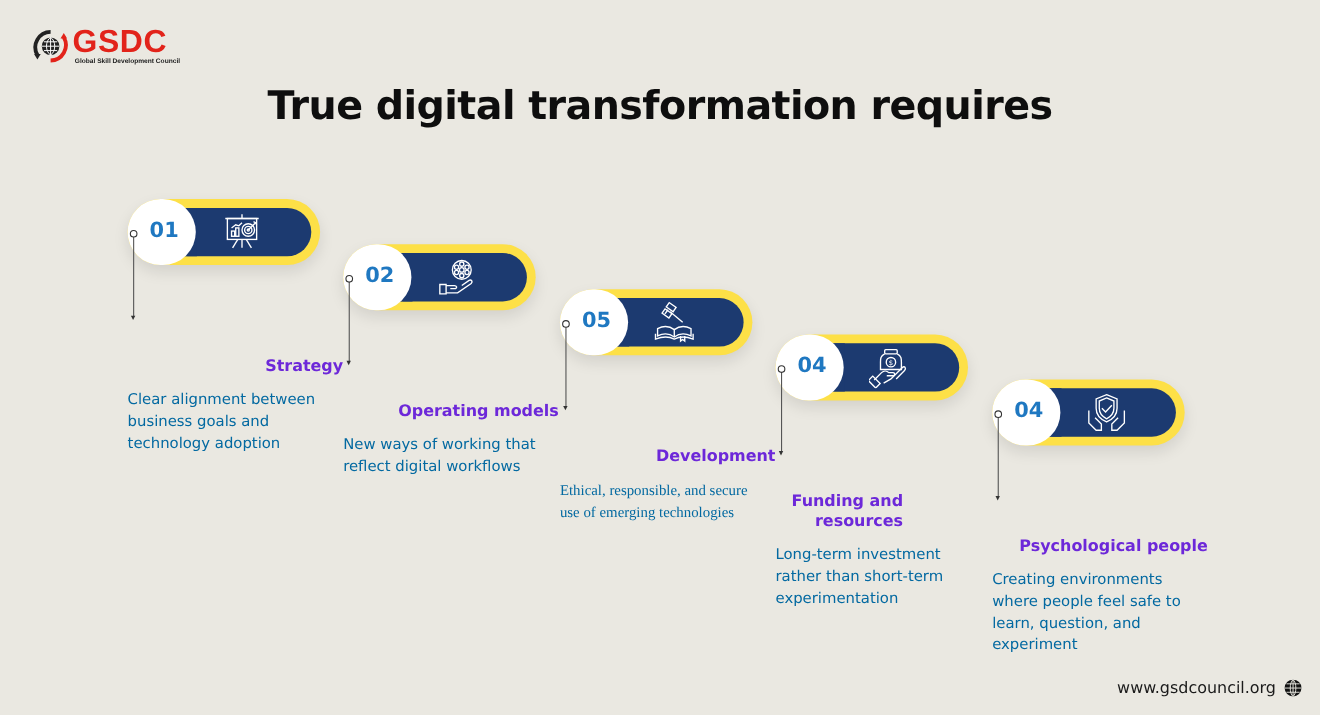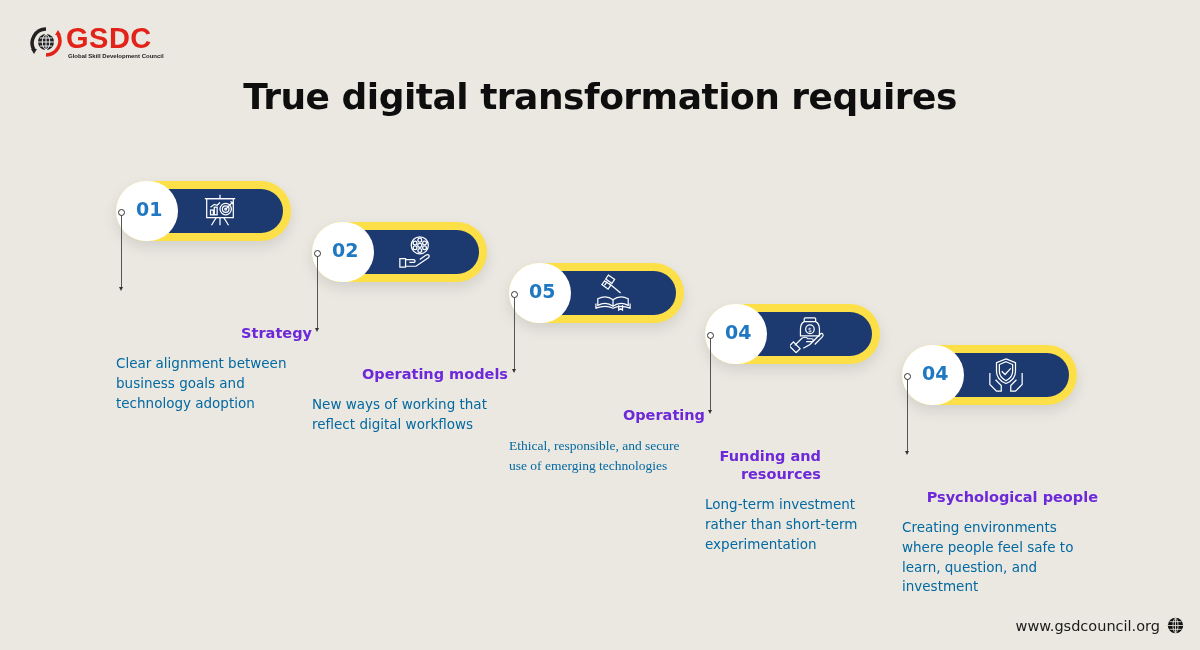--- a/index.html
+++ b/index.html
@@ -149,21 +149,21 @@
         <line x1="14" y1="8" x2="11" y2="12"></line>
         <line x1="16" y1="10" x2="28" y2="20"></line>
         <path d="M4 26 C10 23 16 24 20 27 C24 24 30 23 36 26 V33 C30 30 24 31 20 34 C16 31 10 30 4 33 Z"></path>
         <line x1="20" y1="27" x2="20" y2="34"></line>
         <path d="M2 31 V36 C10 33 16 34 20 36 C24 34 30 33 38 36 V31"></path>
         <polyline points="26,33 26,38 28,36.5 30,38 30,33"></polyline>
       </svg>
     </div>
   </div>
   <div class="connector"></div>
-  <div class="heading">Operating</div>
+  <div class="heading">Development</div>
   <div class="desc" style="top:173px;font-family:Liberation Serif, serif;">Ethical, responsible, and secure use of emerging technologies</div>
 </div>
 
 <div class="step" style="left:705px; top:304px;">
   <div class="pill">
     <div class="inner"></div>
     <div class="cap"></div>
     <div class="num">04</div>
     <div class="icon">
       <svg viewBox="0 0 40 40" fill="none" stroke="#fff" stroke-width="1.3">
@@ -192,21 +192,21 @@
         <path d="M20 3 L30 7 V16 C30 23 25 27 20 29 C15 27 10 23 10 16 V7 Z"></path>
         <path d="M20 6 L27 9 V16 C27 21 24 24 20 26 C16 24 13 21 13 16 V9 Z"></path>
         <polyline points="15.5,16 19,19.5 25,13"></polyline>
         <path d="M3 18 V30 L10 37 H15 V31 L9 25"></path>
         <path d="M37 18 V30 L30 37 H25 V31 L31 25"></path>
       </svg>
     </div>
   </div>
   <div class="connector"></div>
   <div class="heading">Psychological people</div>
-  <div class="desc" style="top:173px;">Creating environments where people feel safe to learn, question, and investment</div>
+  <div class="desc" style="top:173px;">Creating environments where people feel safe to learn, question, and experiment</div>
 </div>
 
 <div class="footer">
   <span>www.gsdcouncil.org</span>
   <svg viewBox="0 0 20 20">
     <circle cx="10" cy="10" r="9" fill="#111"></circle>
     <path d="M1 10 H19 M10 1 V19 M3 5.5 H17 M3 14.5 H17" stroke="#eae8e1" stroke-width="1"></path>
     <path d="M10 1 C6 4 6 16 10 19 M10 1 C14 4 14 16 10 19" fill="none" stroke="#eae8e1" stroke-width="1"></path>
   </svg>
 </div>

